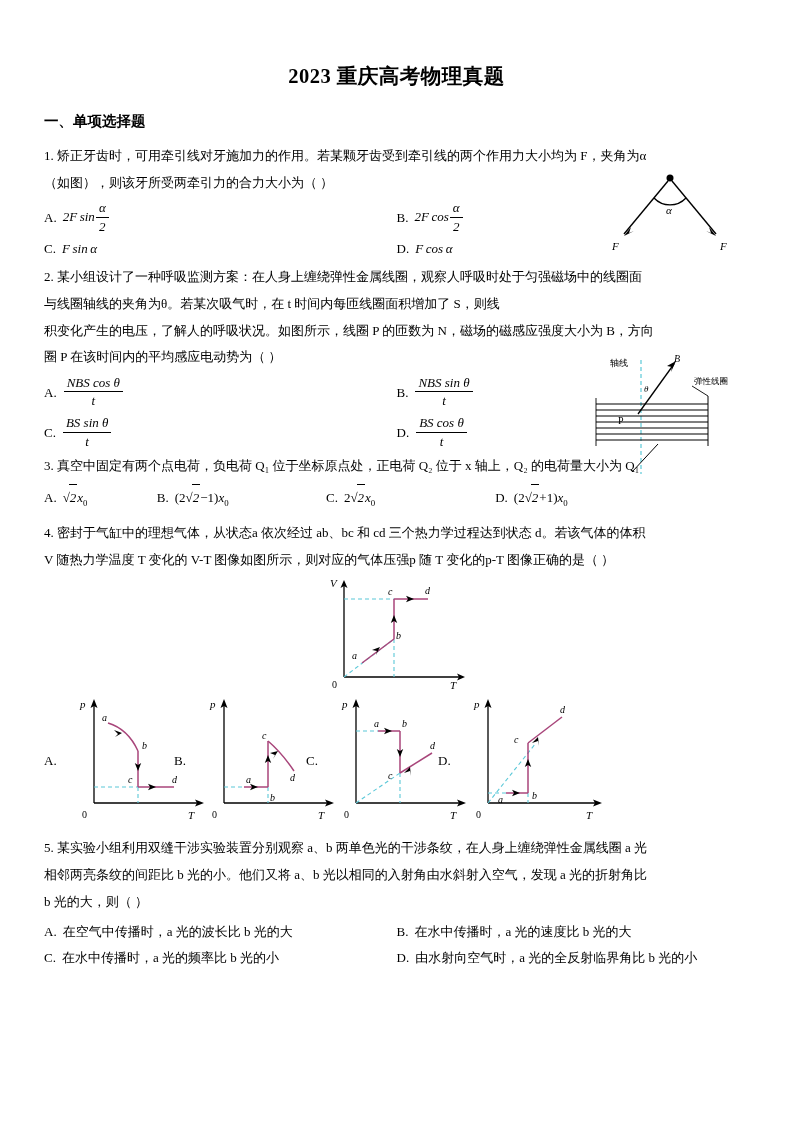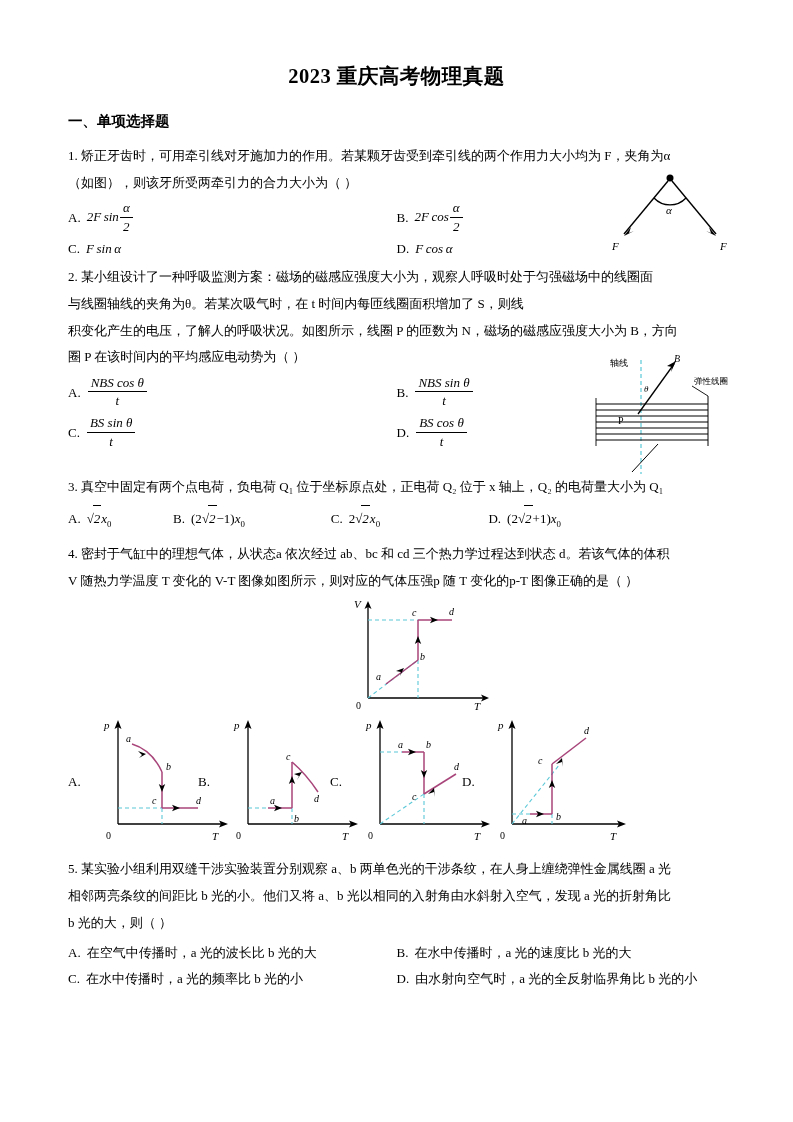--- a/index.html
+++ b/index.html
@@ -10,21 +10,21 @@
     background: #ffffff;
     font-family: "Liberation Serif", "DejaVu Serif", serif;
     color: #000000;
     position: relative;
     overflow: hidden;
   }
   .page {
     position: relative;
     width: 793px;
     height: 1026px;
-    padding: 0 68px;
+    padding: 0 44px;
   }
   .doc-title {
     text-align: center;
     font-size: 20.5px;
     font-weight: bold;
     letter-spacing: 0.5px;
     padding-top: 62px;
     margin-bottom: 22px;
   }
   .section-head {
@@ -131,21 +131,21 @@
       </div>
       <div class="opt w50">
         <span class="lbl">D.</span>
         <span><i>F</i> <i>cos</i> <i>α</i></span>
       </div>
     </div>
   </div>
 
   <div class="q">
     <p><span>2.</span>
-       <span>某小组设计了一种呼吸监测方案：磁场的磁感应强度大小为，观察人呼吸时处于匀强磁场中的线圈面</span></p>
+       <span>某小组设计了一种呼吸监测方案：在人身上缠绕弹性金属线圈，观察人呼吸时处于匀强磁场中的线圈面</span></p>
     <p><span>与线圈轴线的夹角为θ。若某次吸气时，在 t 时间内每匝线圈面积增加了 S，则线</span></p>
     <p><span>积变化产生的电压，了解人的呼吸状况。如图所示，线圈 P 的匝数为 N，磁场的磁感应强度大小为 B，方向</span></p>
     <p><span>圈 P 在该时间内的平均感应电动势为（      ）</span></p>
   </div>
 
   <div class="fig" style="left:596px; top:352px;">
     <svg width="152" height="126" viewBox="0 0 152 126">
       <line x1="45" y1="8" x2="45" y2="122" stroke="#5bc8d8" stroke-width="1.2" stroke-dasharray="4,3"></line>
       <line x1="42" y1="62" x2="78" y2="12" stroke="#000" stroke-width="1.3"></line>
       <polygon points="80,9 71,14 76,15 75,20" fill="#000"></polygon>
@@ -198,21 +198,21 @@
       <div class="opt w50">
         <span class="lbl">D.</span>
         <span class="frac">
             <span class="num">BS cos θ</span>
             <span class="den">t</span>
           </span>
       </div>
     </div>
   </div>
 
-  <div class="q" style="margin-top:23px;font-family:Liberation Serif, serif;">
+  <div class="q" style="margin-top:2px;font-family:Liberation Serif, serif;">
     <p><span>3.</span>
        <span>真空中固定有两个点电荷，负电荷 Q₁ 位于坐标原点处，正电荷 Q₂ 位于 x 轴上，Q₂ 的电荷量大小为 Q₁</span></p>
   </div>
 
   <div class="opts">
     <div class="optrow">
       <div class="opt" style="width:16%">
         <span class="lbl">A.</span>
         <span><span class="radsym">√</span><span class="sqrt">2</span><i>x</i><sub>0</sub></span>
       </div>

